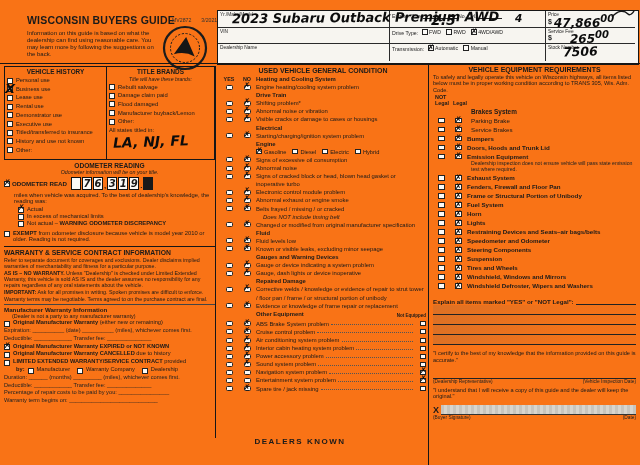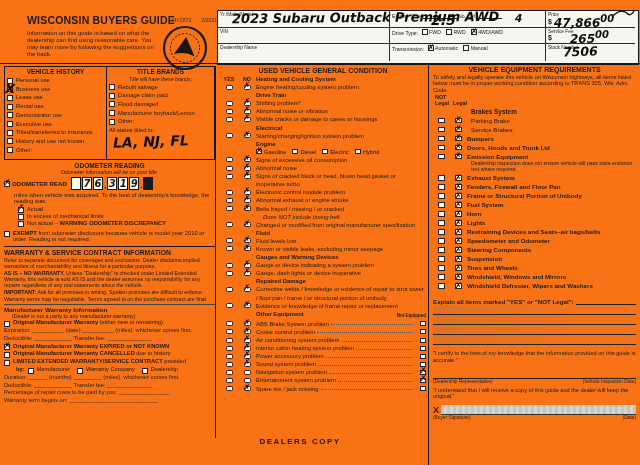--- a/index.html
+++ b/index.html
@@ -903,14 +903,14 @@
     <div class="buyer-row">
       <span class="bx">X</span>
       <span class="shade"></span>
     </div>
     <div class="buyer-labels">
       <span>(Buyer Signature)</span>
       <span>(Date)</span>
     </div>
   </div>
 
-  <div class="dealers">DEALERS COPY</div>
+  <div class="dealers">DEALERS KNOWN</div>
 </div>
 
 </body></html>

